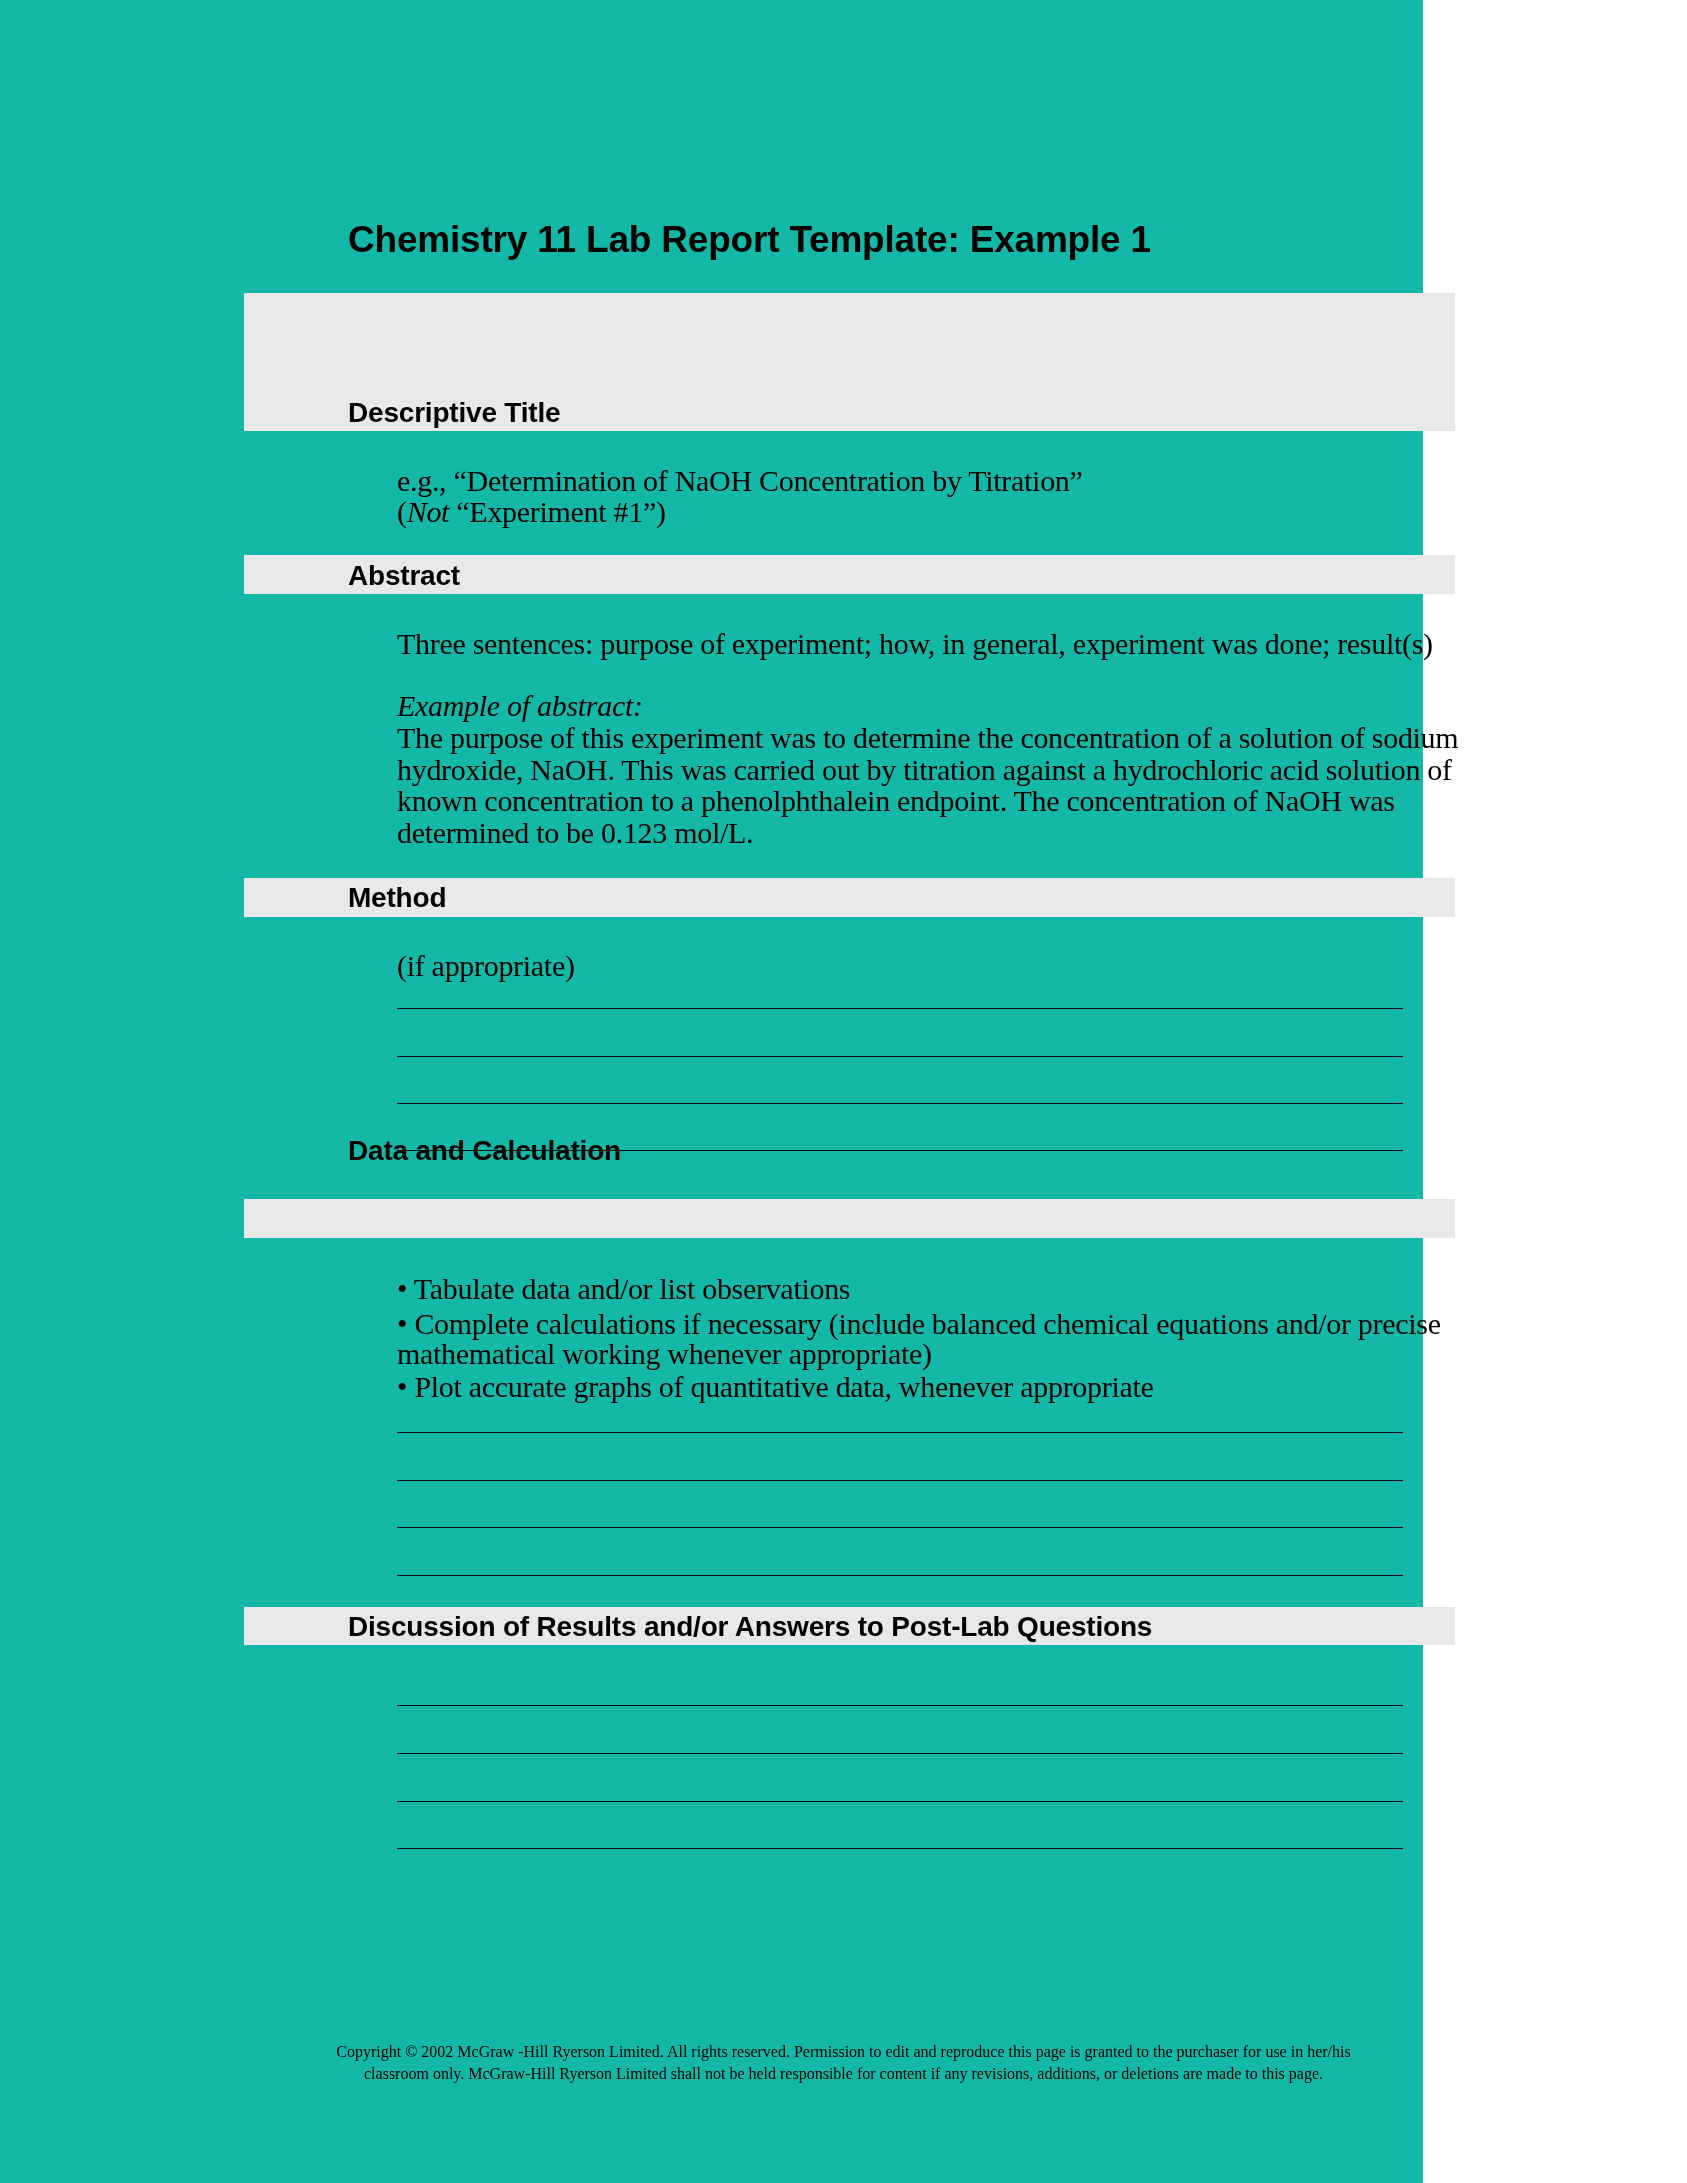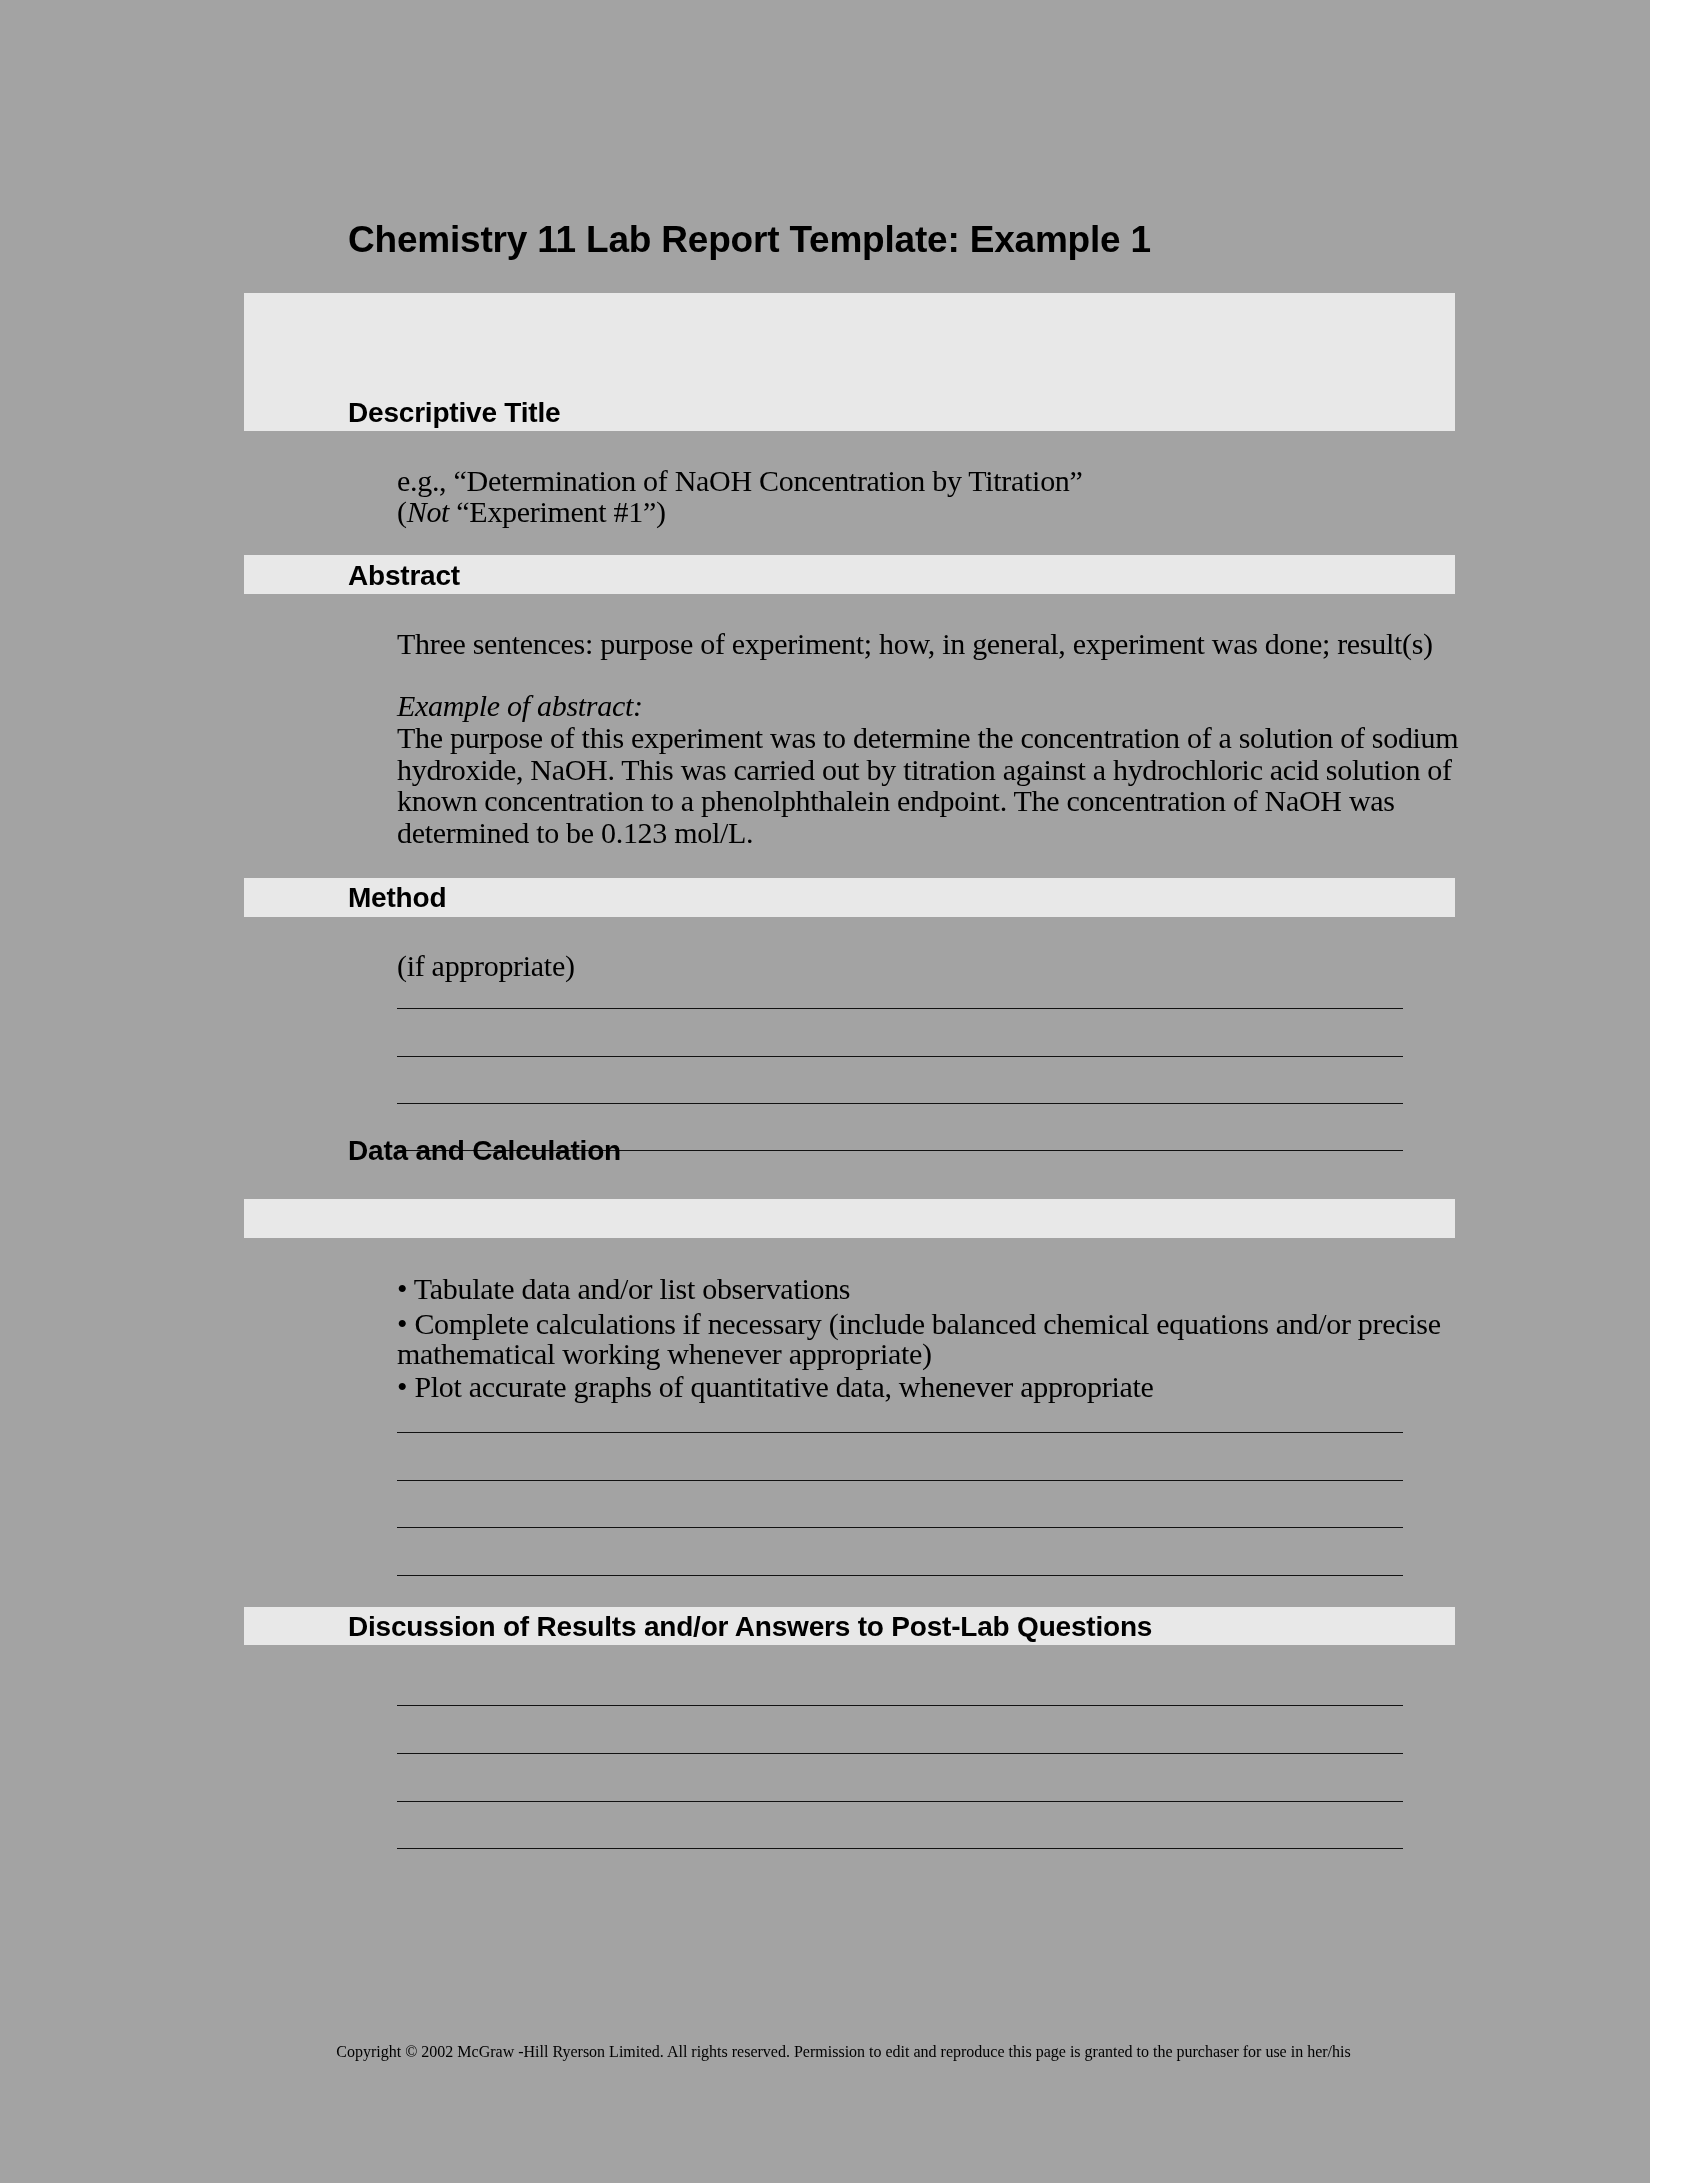--- a/index.html
+++ b/index.html
@@ -1,17 +1,17 @@
 <!DOCTYPE html>
 <html style="font-size:14px"><head>
 <meta charset="utf-8">
 <style>
   html, body { margin: 0; padding: 0; background: #ffffff; }
   body { width: 1687px; height: 2184px; position: relative; overflow: hidden; }
-  .page { position: absolute; left: 0; top: 0; width: 1650px; height: 2184px; background: #a3a3a3; }
+  .page { position: absolute; left: 0; top: 0; width: 1423px; height: 2184px; background: #14b8a6; }
   .abs { position: absolute; white-space: nowrap; line-height: 1; }
   .sans { font-family: "Liberation Sans", sans-serif; font-weight: bold; color: #000; }
   .serif { font-family: "Liberation Serif", serif; color: #000; }
   .doc-title { font-size: 37px; left: 348px; top: 221px; letter-spacing: -0.2px; }
   .band { position: absolute; left: 244px; width: 1211px; background: #e8e8e8; }
   .sec-head { font-size: 28px; left: 348px; letter-spacing: -0.2px; }
   .body { font-size: 30px; left: 397px; letter-spacing: -0.3px; }
   .rule { position: absolute; left: 397px; width: 1006px; height: 0; border-top: 1.7px solid #111; }
   .footer { font-size: 16px; left: 0; width: 1687px; text-align: center; font-family: "Liberation Serif", serif; color: #000; }
   em { font-style: italic; }
@@ -57,15 +57,16 @@
   <div class="rule" style="top:1575px;"></div>
 
   <div class="band" style="top:1607px;height:38px;"></div>
   <div class="abs sans sec-head" style="top:1613px;">Discussion of Results and/or Answers to Post-Lab Questions</div>
   <div class="rule" style="top:1705px;"></div>
   <div class="rule" style="top:1753px;"></div>
   <div class="rule" style="top:1801px;"></div>
   <div class="rule" style="top:1848px;"></div>
 
   <div class="abs footer" style="top:2044px;">Copyright © 2002 McGraw -Hill Ryerson Limited. All rights reserved. Permission to edit and reproduce this page is granted to the purchaser for use in her/his</div>
+  <div class="abs footer" style="top:2066px;">classroom only. McGraw-Hill Ryerson Limited shall not be held responsible for content if any revisions, additions, or deletions are made to this page.</div>
 
 </div>
 
 
 </body></html>

